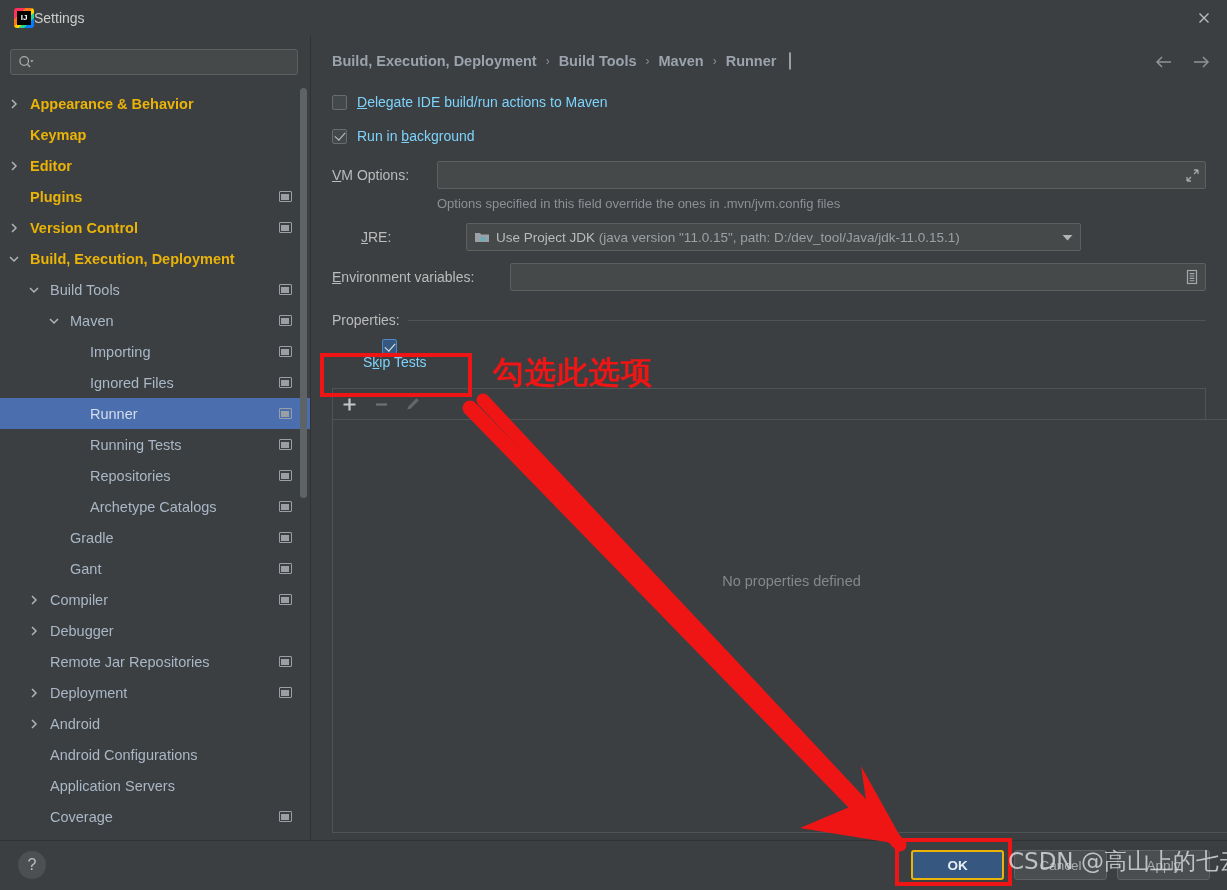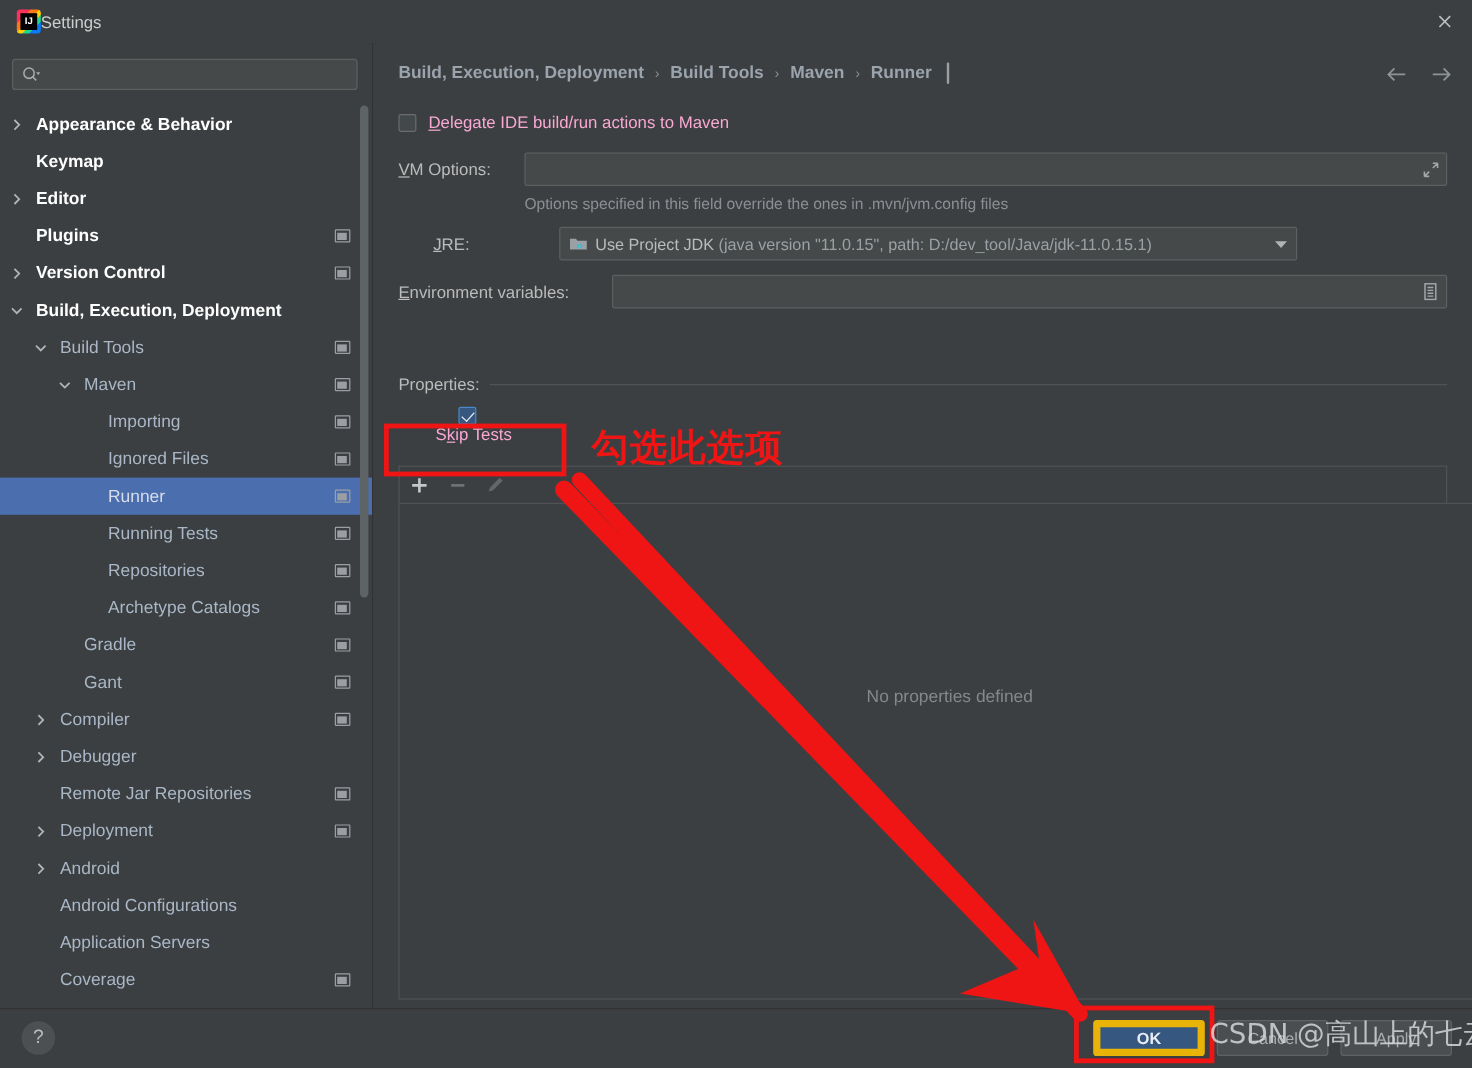--- a/index.html
+++ b/index.html
@@ -117,21 +117,21 @@
     flex: none;
     cursor: pointer;
   }
   .tree-label {
     color: #a9b7c6;
     font-size: 14.5px;
     flex: 1 1 auto;
     overflow: hidden;
     text-overflow: ellipsis;
   }
-  .tree-label.bold { color: #ffffff; font-weight: bold; }
+  .tree-label.bold { color: #eab308; font-weight: bold; }
   .tree-badge {
     width: 22px; height: 16px;
     flex: none;
     margin-right: 14px;
     display: flex; align-items: center; justify-content: center;
   }
   .badge-box {
     width: 13px; height: 11px;
     border: 1.5px solid #9b9fa3;
     border-radius: 1px;
@@ -216,21 +216,21 @@
     border-width: 0 1.8px 1.8px 0;
     transform: rotate(42deg);
   }
   .cb.blue {
     background: #365880;
     border-color: #4a88c7;
   }
   .cb.blue.checked::after { border-color: #e8eaec; }
   .cb-label {
     margin-left: 10px;
-    color: #f9a8d4;
+    color: #7dd3fc;
     font-size: 14px;
   }
   .u { text-decoration: underline; }
 
   .field-row {
     display: flex; align-items: center;
     margin-left: 21px;
     margin-top: 10px;
   }
   .field-label {
@@ -369,21 +369,21 @@
     min-width: 93px; height: 30px;
     border-radius: 3px;
     display: flex; align-items: center; justify-content: center;
     font-size: 13.5px;
     cursor: pointer;
     box-sizing: border-box;
     font-weight: bold;
   }
   .btn.primary {
     background: #365880;
-    border: 6px solid #eab308;
+    border: 2px solid #eab308;
     color: #e8eef5;
   }
   .btn.normal {
     background: #4a4e50;
     border: 1px solid #5e6264;
     color: #a9adb0;
     font-weight: normal;
   }
 
   
@@ -712,20 +712,24 @@
       </div>
     </div>
 
     <div class="content">
 
       <div class="cb-row">
         <span class="cb" id="cb-delegate"></span>
         <span class="cb-label"><span class="u">D</span><span>elegate IDE build/run actions to Maven</span></span>
       </div>
 
+      <div class="cb-row" style="margin-top:10px;">
+        <span class="cb checked" id="cb-background"></span>
+        <span class="cb-label"><span>Run in </span><span class="u">b</span><span>ackground</span></span>
+      </div>
 
       <div class="field-row" style="margin-top:13px;">
         <span class="field-label" style="width:105px;"><span class="u">V</span><span>M Options:</span></span>
         <span class="textfield" style="width:769px;">
           <input type="text" value="" style="">
           <span class="field-end-icon">
             <svg width="15" height="15" viewBox="0 0 15 15">
               <path d="M13 2 L9 6 M13 2 L13 6 M13 2 L9 2" stroke="#a4a8ab" stroke-width="1.3" fill="none"></path>
               <path d="M2 13 L6 9 M2 13 L2 9 M2 13 L6 13" stroke="#a4a8ab" stroke-width="1.3" fill="none"></path>
             </svg>

